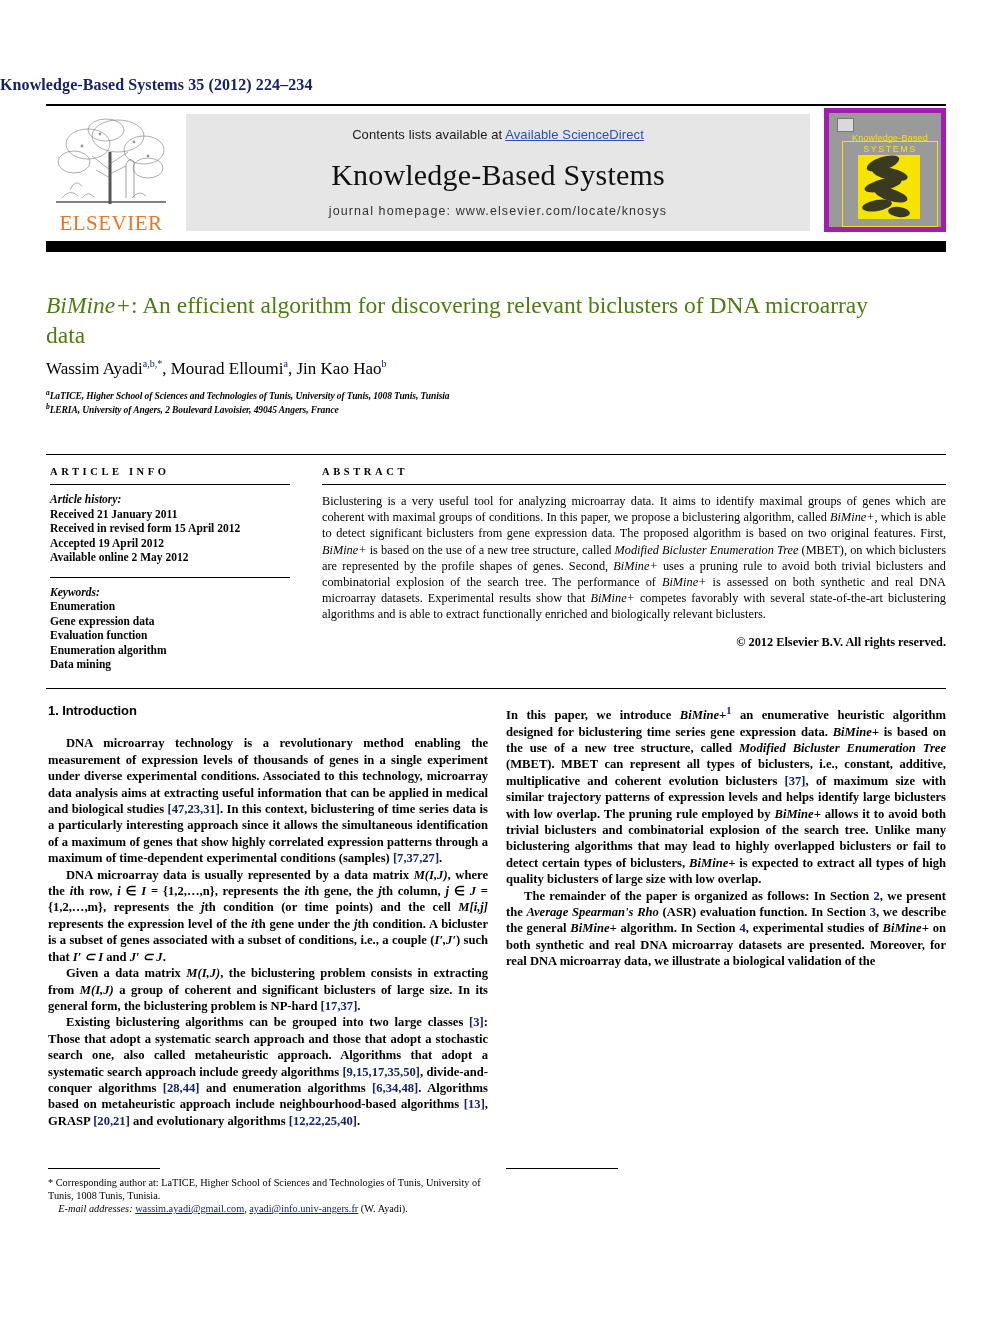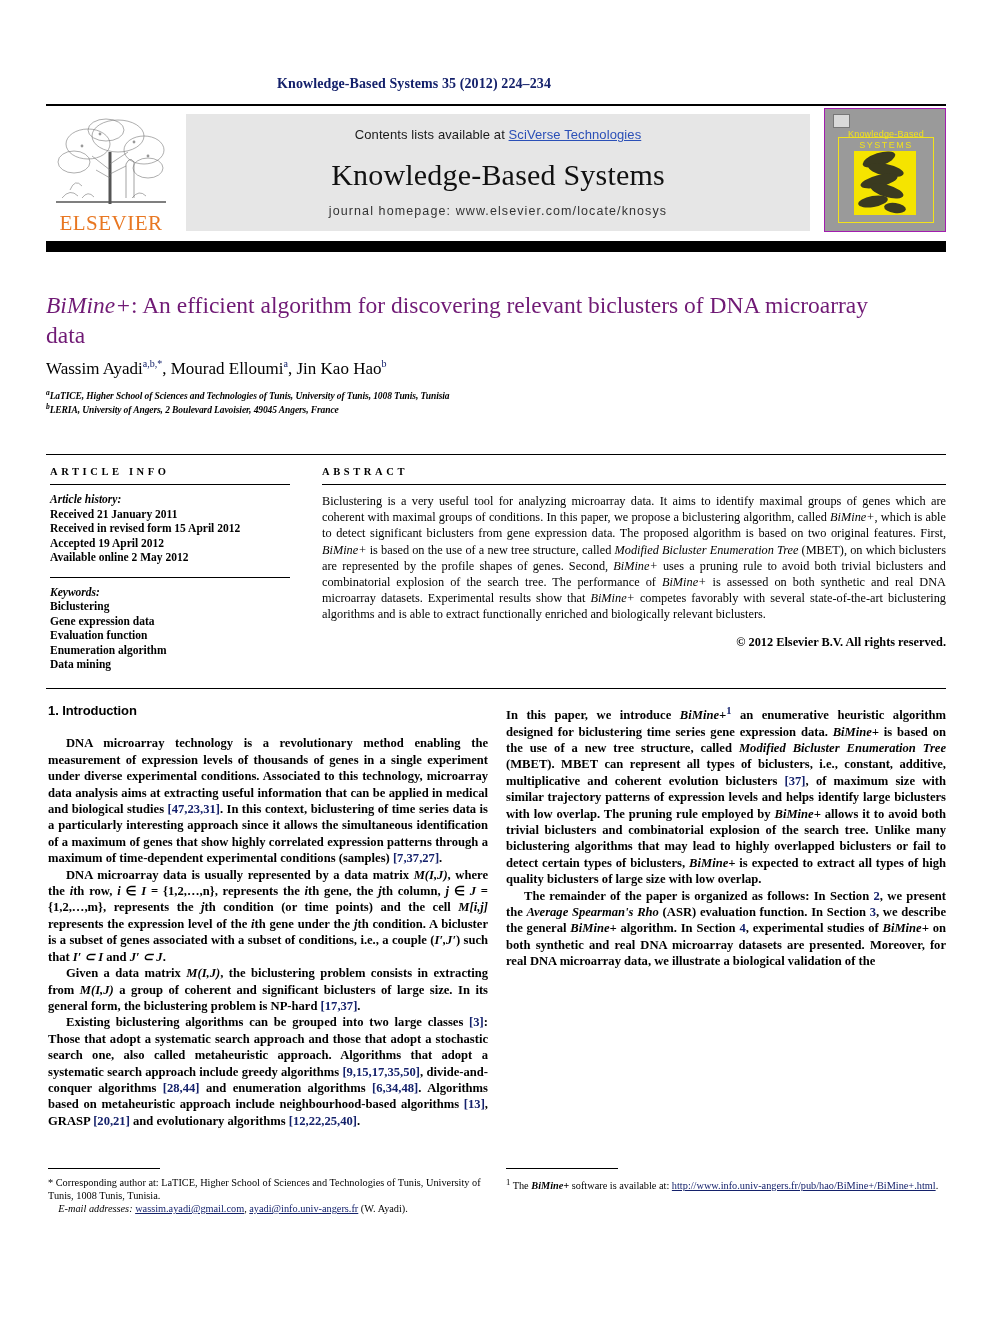--- a/index.html
+++ b/index.html
@@ -16,23 +16,22 @@
     color: #000000;
     overflow: hidden;
   }
 
   
   .running-head {
     position: absolute;
     top: 76px;
     left: 0;
     width: 828px;
-    text-align: center;
-    font-family: "Liberation Serif", serif;
-    font-size: 14px;
+    font-family: "Liberation Serif", serif;
+    font-size: 16px;
     font-weight: bold;
     color: #14216b;
     letter-spacing: 0.1px;
   }
 
   
   .masthead {
     position: absolute;
     left: 46px;
     top: 104px;
@@ -100,21 +99,21 @@
     letter-spacing: 1.1px;
   }
 
   .cover-thumb {
     position: absolute;
     left: 778px;
     top: 4px;
     width: 122px;
     height: 124px;
     background: #9a9a9a;
-    border: 1px solid #a21caf;
+    border: 5px solid #a21caf;
     box-sizing: border-box;
   }
   .cover-mini-logo {
     position: absolute;
     left: 8px; top: 5px;
     width: 17px; height: 14px;
     background: #d9d9d9;
     border: 1px solid #777;
     box-sizing: border-box;
   }
@@ -161,21 +160,21 @@
 
   
   .title {
     position: absolute;
     left: 46px;
     top: 290px;
     width: 860px;
     font-family: "Liberation Serif", serif;
     font-size: 23.5px;
     line-height: 30px;
-    color: #701a75;
+    color: #4d7c0f;
   }
   .title i { font-style: italic; }
 
   .authors {
     position: absolute;
     left: 46px;
     top: 358px;
     width: 860px;
     font-family: "Liberation Serif", serif;
     font-size: 17px;
@@ -377,21 +376,21 @@
             <circle cx="52" cy="22" r="1.4"></circle>
           <circle cx="86" cy="30" r="1.4"></circle>
             <circle cx="100" cy="44" r="1.4"></circle>
         </g>
       </svg>
       <div class="elsevier-word">ELSEVIER</div>
     </div>
 
     <div class="contents-box">
       <div class="contents-line">
-        <span>Contents lists available at </span><a class="sd" href="#">SciVerse Technologies</a>
+        <span>Contents lists available at </span><a class="sd" href="#">Available ScienceDirect</a>
       </div>
       <div class="journal-name">Knowledge-Based Systems</div>
       <div class="homepage-line">journal homepage: www.elsevier.com/locate/knosys</div>
     </div>
 
     <div class="cover-thumb">
       <div class="cover-mini-logo"></div>
       <div class="cover-title">
         <span class="t1">Knowledge-Based</span><br>
         <span class="t2">SYSTEMS</span>
@@ -433,21 +432,21 @@
     <div class="hist">
       <span class="lbl">Article history:</span><br>
       <span>Received 21 January 2011</span><br>
       <span>Received in revised form 15 April 2012</span><br>
       <span>Accepted 19 April 2012</span><br>
       <span>Available online 2 May 2012</span>
     </div>
     <div class="kw-rule"></div>
     <div class="kw">
       <span class="lbl">Keywords:</span><br>
-      <span>Biclustering</span><br>
+      <span>Enumeration</span><br>
       <span>Gene expression data</span><br>
       <span>Evaluation function</span><br>
       <span>Enumeration algorithm</span><br>
       <span>Data mining</span>
     </div>
   </div>
 
   <div class="col-abs">
     <div class="sect-head">ABSTRACT</div>
     <div class="thin-rule abs"></div>
@@ -478,18 +477,15 @@
   </div>
 
   <div class="foot-rule left"></div>
   <div class="foot-rule right"></div>
 
   <div class="footnote left">
     <span>*</span><span> Corresponding author at: LaTICE, Higher School of Sciences and Technologies of Tunis, University of Tunis, 1008 Tunis, Tunisia.</span><br>
     &nbsp;&nbsp;&nbsp;&nbsp;<span class="em">E-mail addresses:</span> <a class="lnk" href="#">wassim.ayadi@gmail.com</a><span>, </span><a class="lnk" href="#">ayadi@info.univ-angers.fr</a><span> (W. Ayadi).</span>
   </div>
 
-  <div class="footnote right">
-    <sup>1</sup><span> The </span><span class="bi">BiMine+</span><span> software is available at: </span><a class="lnk" href="#">http://www.info.univ-angers.fr/pub/hao/BiMine+/BiMine+.html</a><span>.</span>
-  </div>
 
 
 </div>
 
 </body></html>

